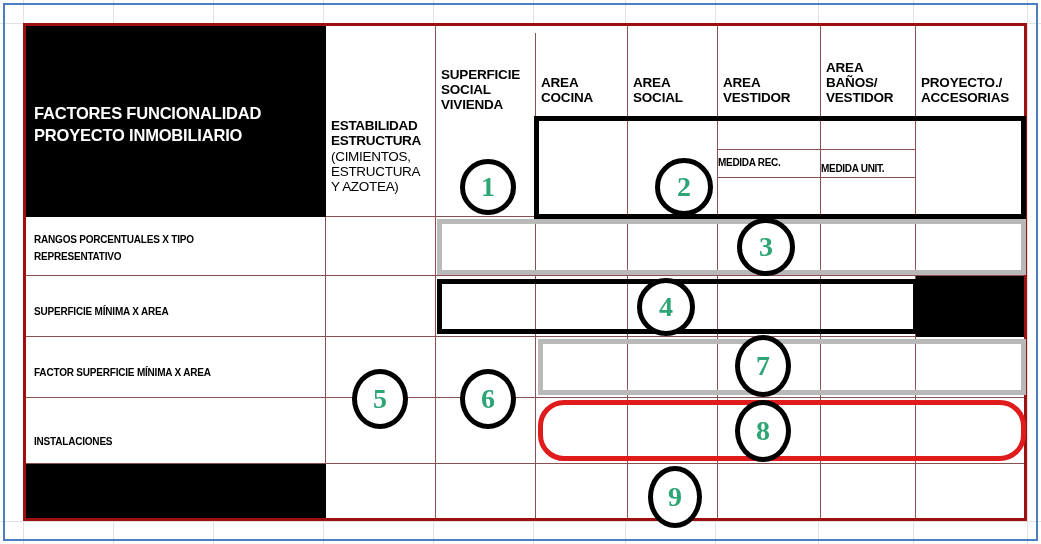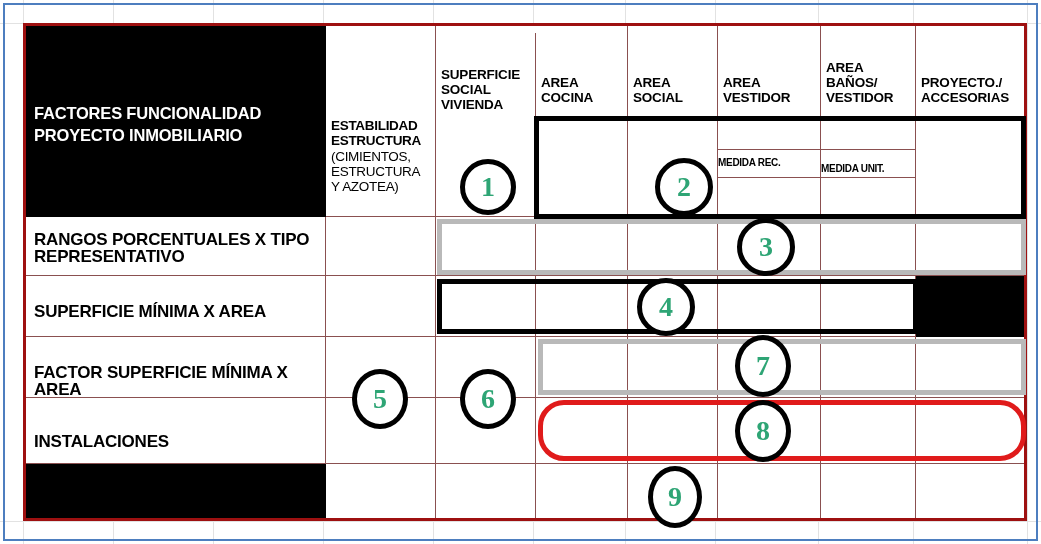--- a/index.html
+++ b/index.html
@@ -77,21 +77,21 @@
     font-weight: bold;
     font-size: 13.5px;
     line-height: 15.5px;
     color: #000000;
     letter-spacing: -0.2px;
   }
 
   .rowlabel {
     position: absolute;
     font-weight: bold;
-    font-size: 17px;
+    font-size: 10px;
     line-height: 17px;
     color: #000000;
     letter-spacing: -0.2px;
   }
 
   .title-text {
     position: absolute;
     font-weight: bold;
     font-size: 16.5px;
     line-height: 22px;

